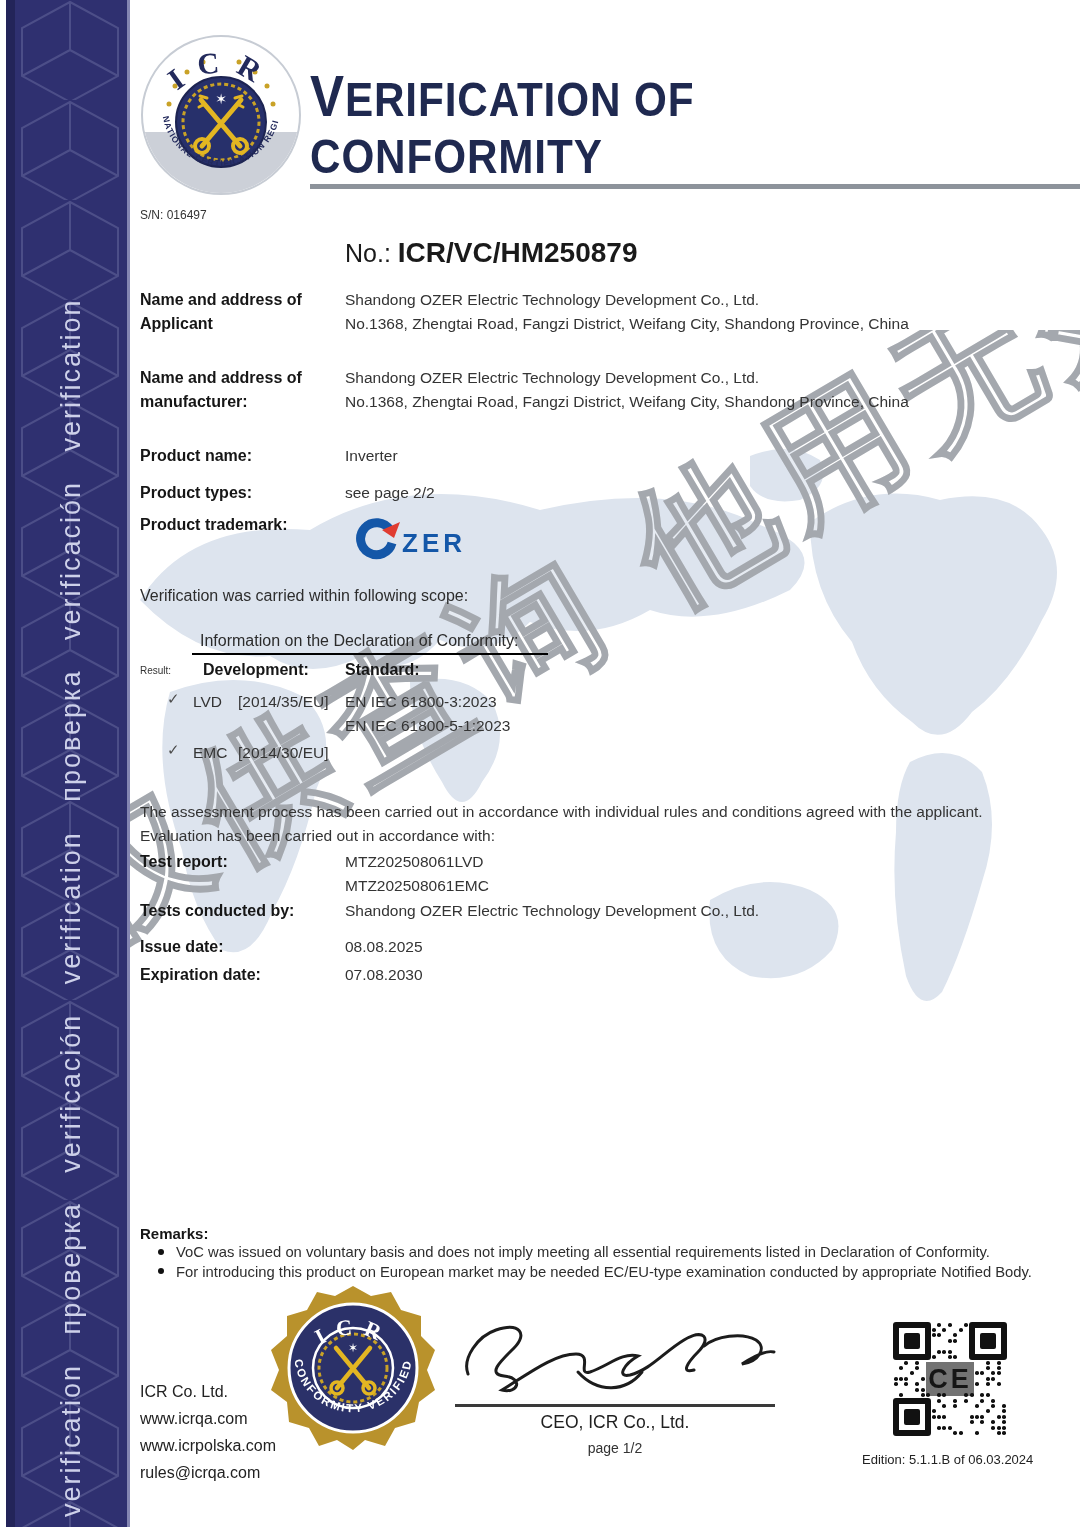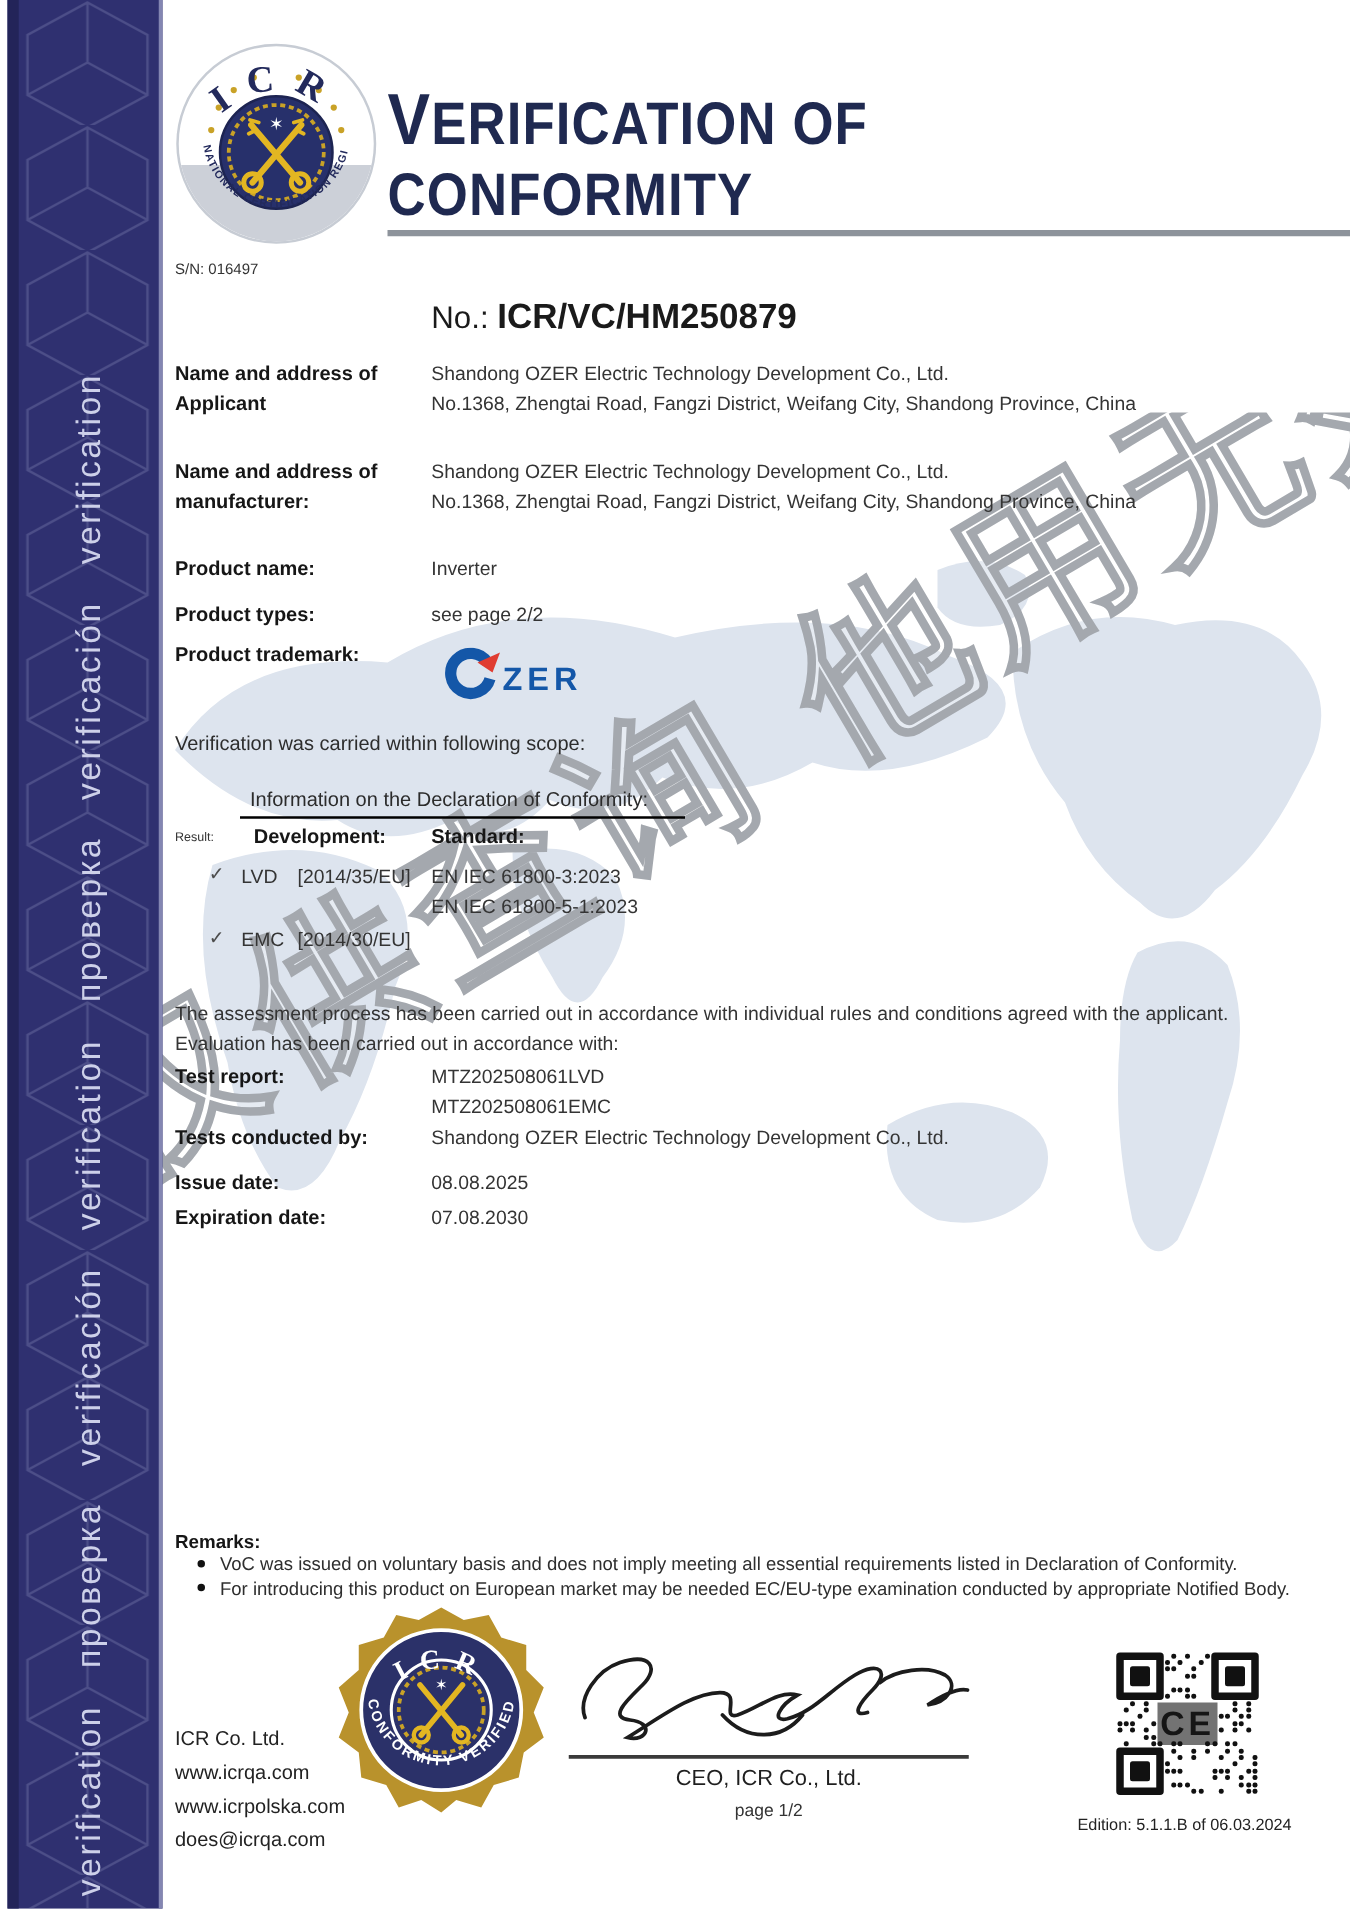--- a/index.html
+++ b/index.html
@@ -221,21 +221,21 @@
     </text>
     <text font-size="11.5" fill="#ffffff" font-weight="bold" letter-spacing="2">
       <textPath href="#bbot" startOffset="50%" text-anchor="middle">CONFORMITY VERIFIED</textPath>
     </text>
   </svg>
 
   <div class="abs" style="left:140px;top:1378px;font-size:16px;color:#222;line-height:27px;">
     <div>ICR Co. Ltd.</div>
     <div>www.icrqa.com</div>
     <div>www.icrpolska.com</div>
-    <div>does@icrqa.com</div>
+    <div>rules@icrqa.com</div>
   </div>
 
   <svg class="abs" style="left:458px;top:1312px;" width="320" height="90" viewBox="0 0 320 90">
     <g fill="none" stroke="#1c1c1c" stroke-width="3" stroke-linecap="round">
       <path d="M10,62 C4,46 20,24 38,18 C62,10 70,22 56,36 C44,48 28,62 46,64 C66,66 60,82 44,78 C70,62 96,42 118,42 C136,42 118,64 132,60 C150,54 164,40 180,44 C166,52 158,66 172,63 C192,58 206,40 226,28 C246,16 254,26 240,40 C230,50 222,62 236,58"></path>
       <path d="M246,34 C258,24 284,20 298,28 C310,36 300,50 284,52 C296,44 308,38 316,40"></path>
       <path d="M120,60 C140,82 168,80 184,60"></path>
     </g>
   </svg>
   <div id="sig-line" class="abs"></div>

